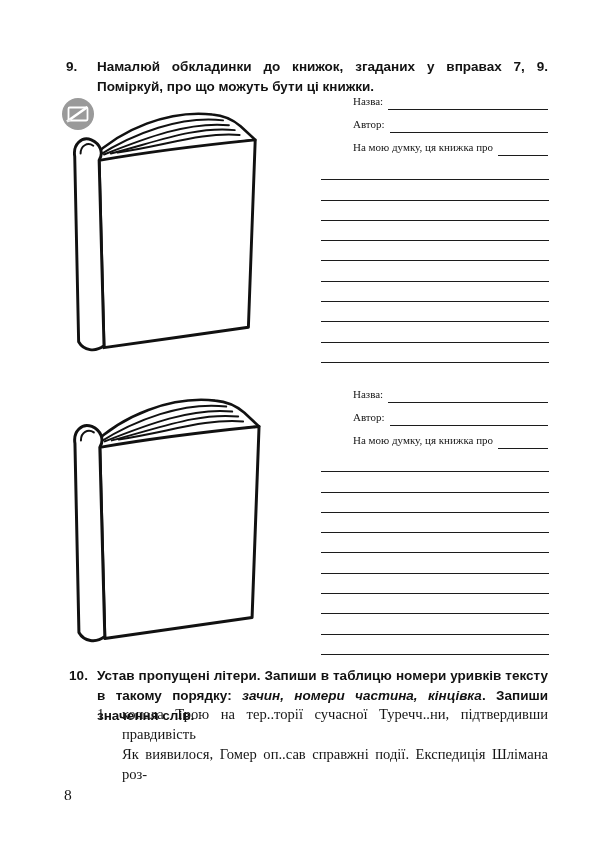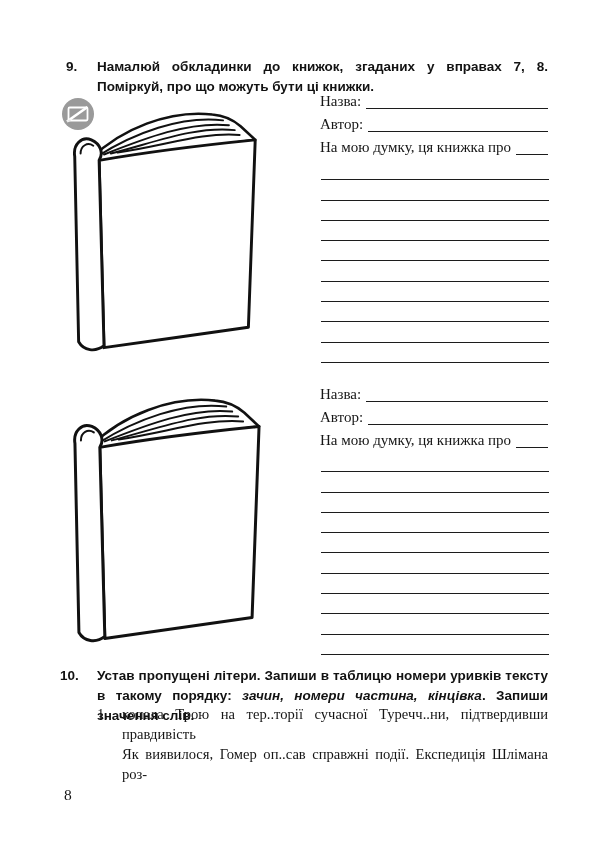--- a/index.html
+++ b/index.html
@@ -17,39 +17,40 @@
   .ex-header {
     position: absolute;
     display: flex;
     font-family: "Liberation Sans", sans-serif;
     font-weight: 700;
     font-size: 13.5px;
     line-height: 20px;
     color: #121212;
   }
   .ex-number { flex: 0 0 31px; }
-  .ex-number.wide { flex: 0 0 37px; }
+  .ex-number.wide { flex: 0 0 37px; text-align: center; }
   .ex-text { flex: 1; text-align: justify; }
   .ex-text .bi { font-style: italic; }
   
   .fields {
     position: absolute;
     left: 320px;
     width: 228px;
     display: flex;
     flex-direction: column;
     gap: 5px;
   }
   .field-row {
     display: flex;
-    align-items: center;
+    align-items: flex-end;
     height: 18px;
-    font-size: 15px;
+    font-size: 11px;
     line-height: 18px;
     white-space: nowrap;
+    margin-left: 33px;
   }
   .field-fill {
     flex: 1;
     border-bottom: 1.4px solid #1c1c1c;
     margin-left: 5px;
     height: 15px;
   }
   
   .blank-lines {
     position: absolute;
@@ -82,21 +83,21 @@
     font-size: 15.5px;
   }
 </style>
 </head>
 <body>
 
 <div class="page">
 
   <div class="ex-header" style="left:66px; top:57px; width:482px;">
     <div class="ex-number">9.</div>
-    <div class="ex-text">Намалюй обкладинки до книжок, згаданих у вправах 7, 8. Поміркуй, про що можуть бути ці книжки.</div>
+    <div class="ex-text">Намалюй обкладинки до книжок, згаданих у вправах 7, 9. Поміркуй, про що можуть бути ці книжки.</div>
   </div>
 
   <svg class="draw-icon" viewBox="0 0 34 34">
     <circle cx="17" cy="17" r="16" fill="#9a9a9a"></circle>
     <rect x="7.5" y="10.5" width="19" height="13" rx="1.2" fill="none" stroke="#ffffff" stroke-width="1.8"></rect>
     <line x1="6" y1="24.5" x2="26.5" y2="10" stroke="#ffffff" stroke-width="2.6"></line>
     <line x1="6" y1="24.5" x2="9.5" y2="23" stroke="#e8e8e8" stroke-width="1.4"></line>
   </svg>
 
   <svg class="book" style="left:64px; top:111px; width:200px; height:247px;" viewBox="0 0 205 248">

